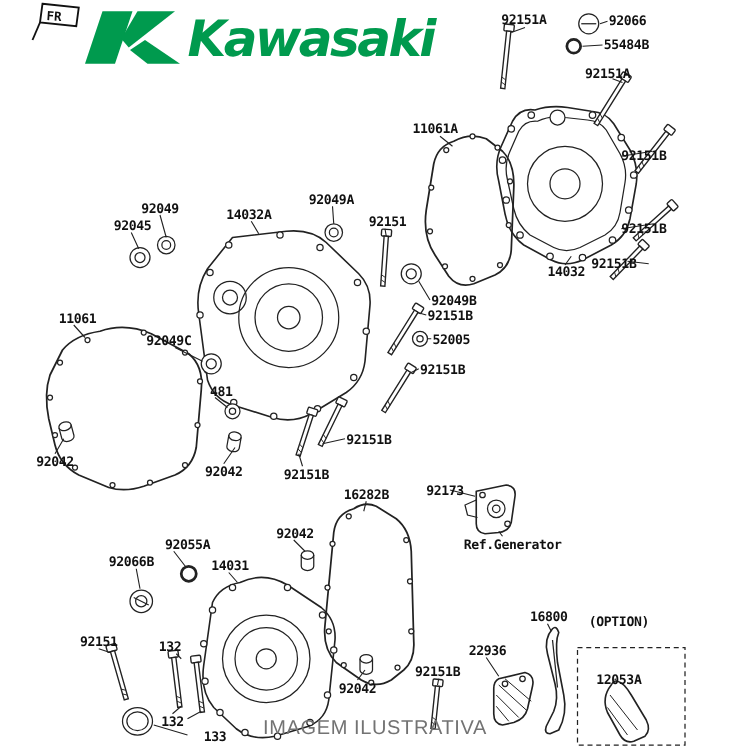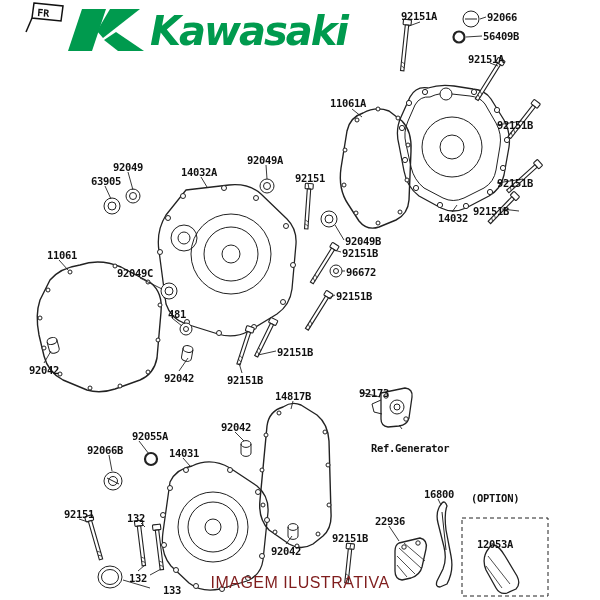--- a/index.html
+++ b/index.html
@@ -2,21 +2,21 @@
 <html><head>
 <meta charset="utf-8">
 <style>
   html,body{margin:0;padding:0;background:#fff;}
   .stage{position:relative;width:600px;height:600px;background:#fff;overflow:hidden;
          font-family:"DejaVu Sans Mono",monospace;}
   .stage svg{position:absolute;left:0;top:0;}
   .lbl{position:absolute;font:bold 10.5px "DejaVu Sans Mono",monospace;color:#111;
        letter-spacing:-0.3px;white-space:nowrap;text-align:center;}
   .caption{position:absolute;left:50%;top:574px;transform:translateX(-50%);
-           font:400 16px "Liberation Sans",sans-serif;color:#7f1d1d;letter-spacing:.5px;white-space:nowrap;}
+           font:400 16px "Liberation Sans",sans-serif;color:#737373;letter-spacing:.5px;white-space:nowrap;}
   
   .outline{fill:#fff;stroke:#222;stroke-width:1.3;stroke-linejoin:round;}
   .thin{fill:none;stroke:#222;stroke-width:1;}
   .gasket{fill:none;stroke:#222;stroke-width:1.4;stroke-linejoin:round;}
   .hole{fill:#fff;stroke:#222;stroke-width:1;}
   .leader{stroke:#222;stroke-width:.9;fill:none;}
   .bh{fill:#fff;stroke:#222;stroke-width:1.1;}
   .bs{fill:#fff;stroke:#222;stroke-width:1.1;}
   .bt{stroke:#222;stroke-width:.7;}
   .oring{fill:none;stroke:#222;stroke-width:2.2;}
@@ -342,46 +342,46 @@
     M276,351 L258,355 M293,401 L291,409 M360,392 L380,397 M402,429 L399,425
     M139,441 L149,454 M109,455 L112,471 M183,458 L190,466 M235,432 L244,441
     M438,499 L441,505 M389,526 L399,541 M79,519 L88,522 M141,523 L145,527
     M351,543 L350,548 M286,544 L292,536 M138,571 L145,565 M150,575 L161,569
     M150,588 L123,580"></path>
 </svg>
 
   <div>
     <span class="lbl" style="left:401px;top:10px">92151A</span>
     <span class="lbl" style="left:487px;top:11px">92066</span>
-    <span class="lbl" style="left:483px;top:30px">56409B</span>
+    <span class="lbl" style="left:483px;top:30px">55484B</span>
     <span class="lbl" style="left:468px;top:53px">92151A</span>
     <span class="lbl" style="left:330px;top:97px">11061A</span>
     <span class="lbl" style="left:497px;top:119px">92151B</span>
     <span class="lbl" style="left:497px;top:177px">92151B</span>
     <span class="lbl" style="left:473px;top:205px">92151B</span>
     <span class="lbl" style="left:438px;top:212px">14032</span>
     <span class="lbl" style="left:113px;top:161px">92049</span>
-    <span class="lbl" style="left:91px;top:175px">63905</span>
+    <span class="lbl" style="left:91px;top:175px">92045</span>
     <span class="lbl" style="left:181px;top:166px">14032A</span>
     <span class="lbl" style="left:247px;top:154px">92049A</span>
     <span class="lbl" style="left:295px;top:172px">92151</span>
     <span class="lbl" style="left:345px;top:235px">92049B</span>
     <span class="lbl" style="left:342px;top:247px">92151B</span>
-    <span class="lbl" style="left:346px;top:266px">96672</span>
+    <span class="lbl" style="left:346px;top:266px">52005</span>
     <span class="lbl" style="left:336px;top:290px">92151B</span>
     <span class="lbl" style="left:47px;top:249px">11061</span>
     <span class="lbl" style="left:117px;top:267px">92049C</span>
     <span class="lbl" style="left:168px;top:308px">481</span>
     <span class="lbl" style="left:29px;top:364px">92042</span>
     <span class="lbl" style="left:164px;top:372px">92042</span>
     <span class="lbl" style="left:227px;top:374px">92151B</span>
     <span class="lbl" style="left:277px;top:346px">92151B</span>
-    <span class="lbl" style="left:275px;top:390px">14817B</span>
-    <span class="lbl" style="left:359px;top:387px">92173</span>
-    <span class="lbl" style="left:371px;top:442px">Ref.Generator</span>
+    <span class="lbl" style="left:275px;top:390px">16282B</span>
+    <span class="lbl" style="left:341px;top:387px">92173</span>
+    <span class="lbl" style="left:371px;top:430px">Ref.Generator</span>
     <span class="lbl" style="left:132px;top:430px">92055A</span>
     <span class="lbl" style="left:87px;top:444px">92066B</span>
     <span class="lbl" style="left:169px;top:447px">14031</span>
     <span class="lbl" style="left:221px;top:421px">92042</span>
     <span class="lbl" style="left:424px;top:488px">16800</span>
     <span class="lbl" style="left:375px;top:515px">22936</span>
     <span class="lbl" style="left:64px;top:508px">92151</span>
     <span class="lbl" style="left:127px;top:512px">132</span>
     <span class="lbl" style="left:332px;top:532px">92151B</span>
     <span class="lbl" style="left:471px;top:492px">(OPTION)</span>

